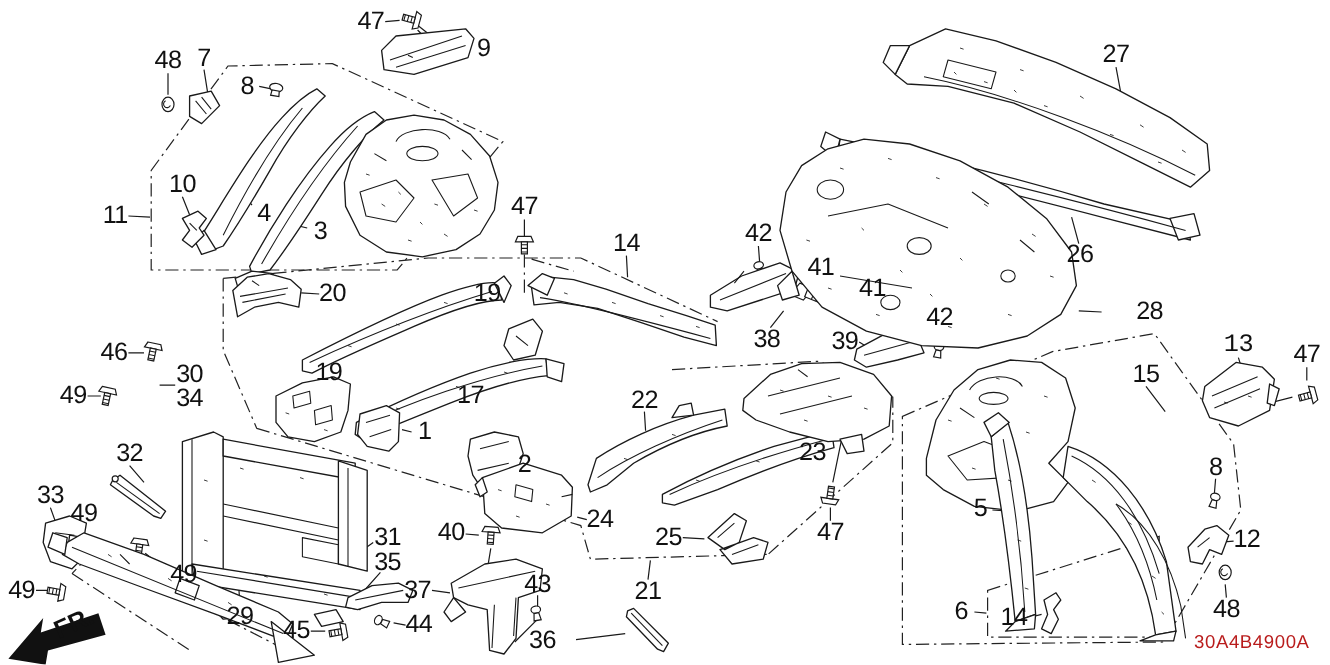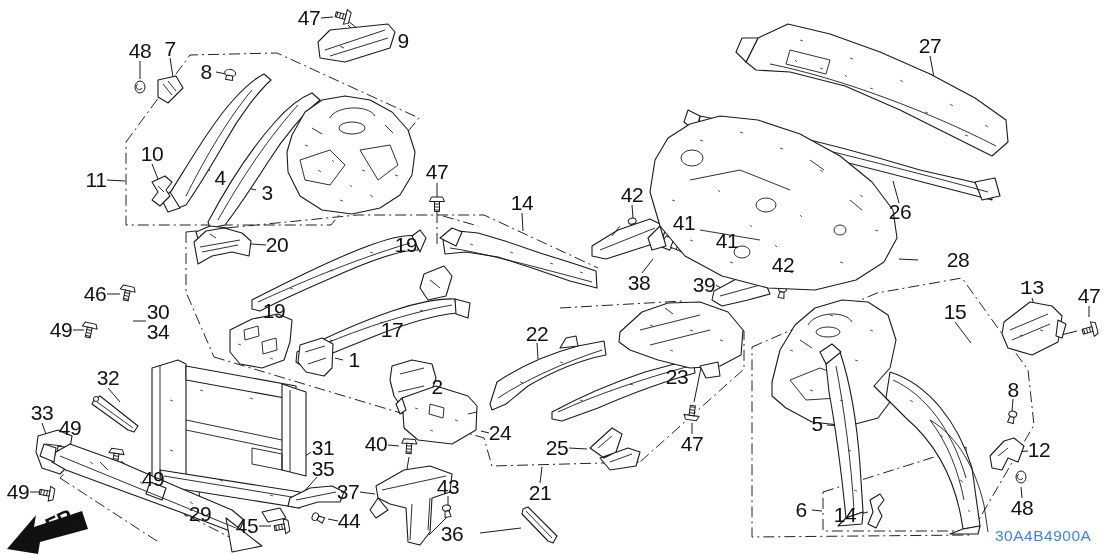--- a/index.html
+++ b/index.html
@@ -11,21 +11,21 @@
   .ld  {fill:none;stroke:#1a1a1a;stroke-width:1;}
   .db  {fill:none;stroke:#222;stroke-width:1;stroke-dasharray:11 4 2 4;}
   .spk {fill:none;stroke:#1a1a1a;stroke-width:0.7;}
   .blk {fill:#111;stroke:none;}
   .fast{fill:#fff;stroke:#1a1a1a;stroke-width:1;}
   .callout-layer{position:absolute;left:0;top:0;width:100%;height:100%;}
   .callout{position:absolute;transform:translate(-50%,-50%);font-size:21px;color:#111;
            letter-spacing:-0.5px;white-space:nowrap;}
   .fr-label{position:absolute;transform:translate(-50%,-50%) rotate(-25deg);
             font-size:21px;font-weight:bold;color:#111;}
-  .diagram-code{position:absolute;font-size:15.5px;color:#3b82f6;letter-spacing:0.5px;}
+  .diagram-code{position:absolute;font-size:15.5px;color:#b91c1c;letter-spacing:0.5px;}
 </style>
 </head>
 <body>
 
 <div class="stage">
 
 <svg width="1108" height="554" viewBox="0 0 1108 554">
 
   <g>
     <path class="db" d="M126,142 L190,55 L277,53 L419,118 L331,225 L126,225 Z"></path>

